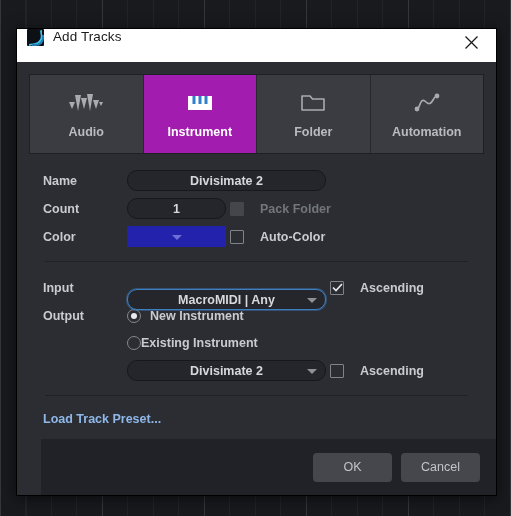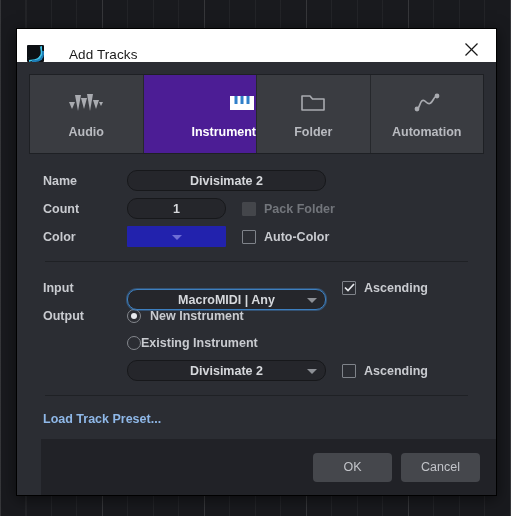--- a/index.html
+++ b/index.html
@@ -45,24 +45,23 @@
     box-shadow: 0 3px 14px rgba(0,0,0,0.55);
     display: flex;
     flex-direction: column;
   }
 
   
   #title-bar {
     height: 33px;
     background: #ffffff;
     display: flex;
-    align-items: flex-end;
+    align-items: flex-start;
     padding: 0 12px 0 10px;
     flex: none;
-    gap: 16px;
   }
   #app-icon {
     width: 17px;
     height: 17px;
     flex: none;
     background: #0d1014;
     border-radius: 1px;
     position: relative;
     overflow: hidden;
   }
@@ -127,21 +126,21 @@
     flex-direction: column;
     align-items: center;
     justify-content: center;
     gap: 9px;
     background: #3a3c41;
     border-right: 1px solid #26282c;
     cursor: pointer;
     box-sizing: border-box;
   }
   .tab:last-child { border-right: none; }
-  .tab.selected { background: #4c1d95; align-items: flex-end; }
+  .tab.selected { background: #a21caf; }
   .tab-label {
     font-size: 12.5px;
     color: #b9bbc0;
   }
   .tab.selected .tab-label { color: #ffffff; }
   .tab-icon {
     height: 26px;
     display: flex;
     align-items: center;
     justify-content: center;
@@ -221,22 +220,22 @@
     border-top-color: #6e6ed6;
     right: auto;
     left: 50%;
     margin-left: -5px;
   }
 
   
   .checkbox-wrap {
     display: flex;
     align-items: center;
-    gap: 8px;
-    margin-left: 16px;
+    gap: 16px;
+    margin-left: 4px;
     cursor: pointer;
   }
   .checkbox {
     width: 14px;
     height: 14px;
     box-sizing: border-box;
     border: 1px solid #7f838a;
     background: #2b2d33;
     border-radius: 1px;
     display: flex;

